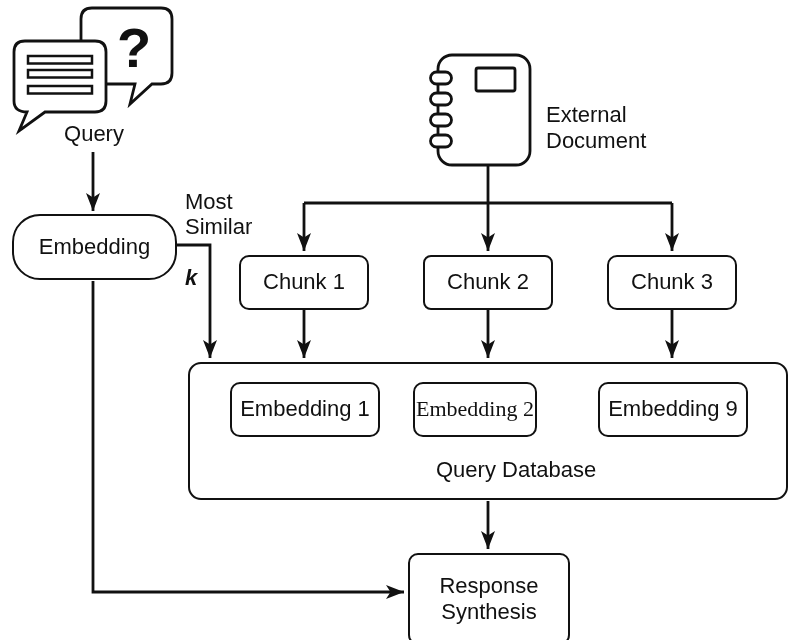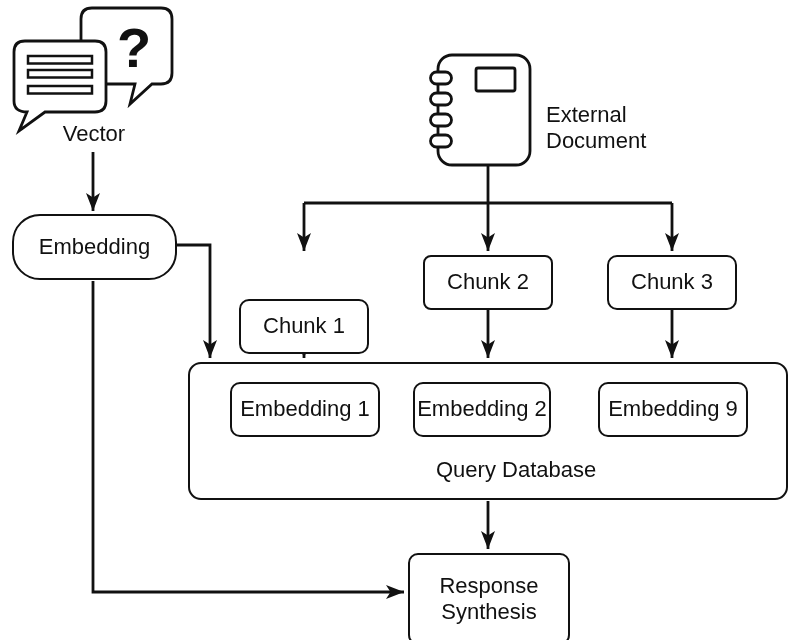--- a/index.html
+++ b/index.html
@@ -129,48 +129,53 @@
       <path d="M 374 476 A 25 7.5 0 0 0 424 476" fill="none" stroke="#111111" stroke-width="2.6"></path>
       <ellipse cx="399" cy="456" rx="25" ry="7.5" fill="#ffffff" stroke="#111111" stroke-width="2.6"></ellipse>
       <g stroke="#111111" stroke-width="2.4">
         <path d="M 403 462.5 h 6 M 412 462.5 h 4"></path>
         <path d="M 403 472.5 h 6 M 412 472.5 h 4"></path>
         <path d="M 403 482.5 h 6 M 412 482.5 h 4"></path>
       </g>
     </g>
   </svg>
 
-  <div class="label label-center" style="left:33px; top:121px; width:122px;">Vector</div>
+  <div class="label label-center" style="left:33px; top:121px; width:122px;">Query</div>
 
   <div class="label" style="left:546px; top:102px;">External
 Document</div>
 
+  <div class="label" style="left:185px; top:163px;">
+    <div>Most
+Similar</div>
+    <div class="k-label">k</div>
+  </div>
 
   <div class="label" style="left:436px; top:457px;">Query Database</div>
 
   <div class="node" style="left:12px; top:214px; width:165px; height:66px;border-radius:28px;">
     <span>Embedding</span>
   </div>
 
-  <div class="node" style="left:239px; top:255px; width:130px; height:55px;margin-top:44px;">
+  <div class="node" style="left:239px; top:255px; width:130px; height:55px;">
     <span>Chunk 1</span>
   </div>
   <div class="node" style="left:423px; top:255px; width:130px; height:55px;border-radius:8px;">
     <span>Chunk 2</span>
   </div>
   <div class="node" style="left:607px; top:255px; width:130px; height:55px;">
     <span>Chunk 3</span>
   </div>
 
   <div class="container-node" style="left:188px; top:362px; width:600px; height:138px;"></div>
 
   <div class="node" style="left:230px; top:382px; width:150px; height:55px;justify-content:center;">
     <span>Embedding 1</span>
   </div>
-  <div class="node" style="left:413px; top:382px; width:138px; height:55px;">
+  <div class="node" style="left:413px; top:382px; width:124px; height:55px;font-family:Liberation Serif, serif;">
     <span>Embedding 2</span>
   </div>
   <div class="node" style="left:598px; top:382px; width:150px; height:55px;">
     <span>Embedding 9</span>
   </div>
 
   <div class="node" style="left:408px; top:553px; width:162px; height:92px;">
     <span>Response
 Synthesis</span>
   </div>

